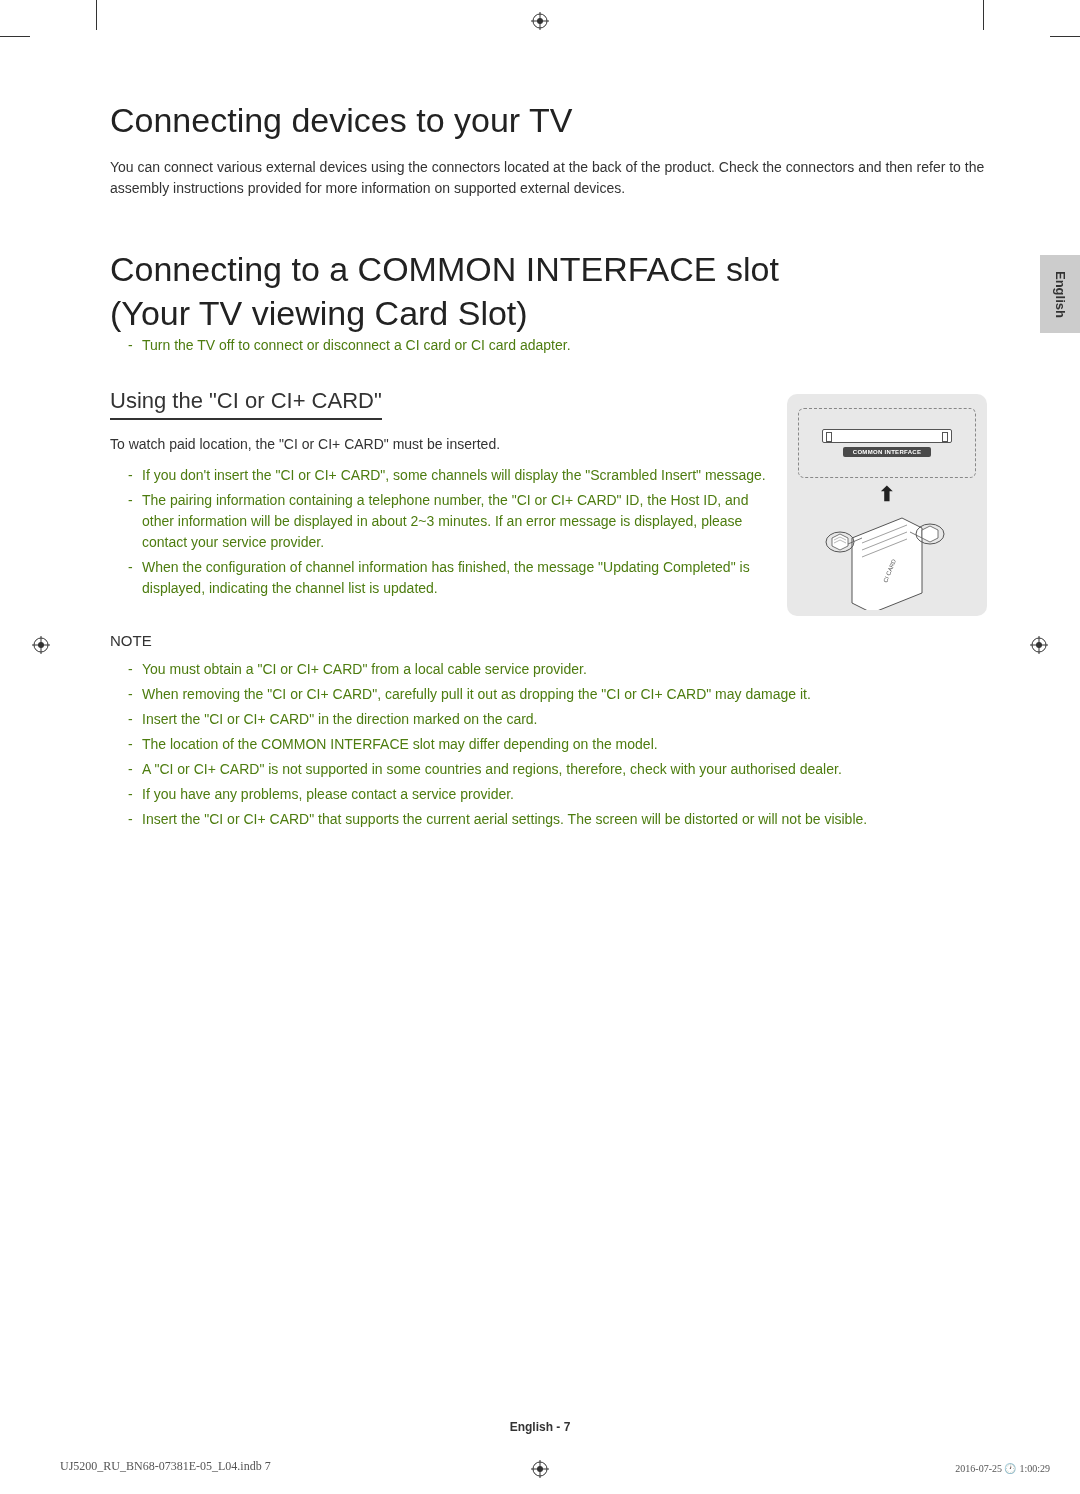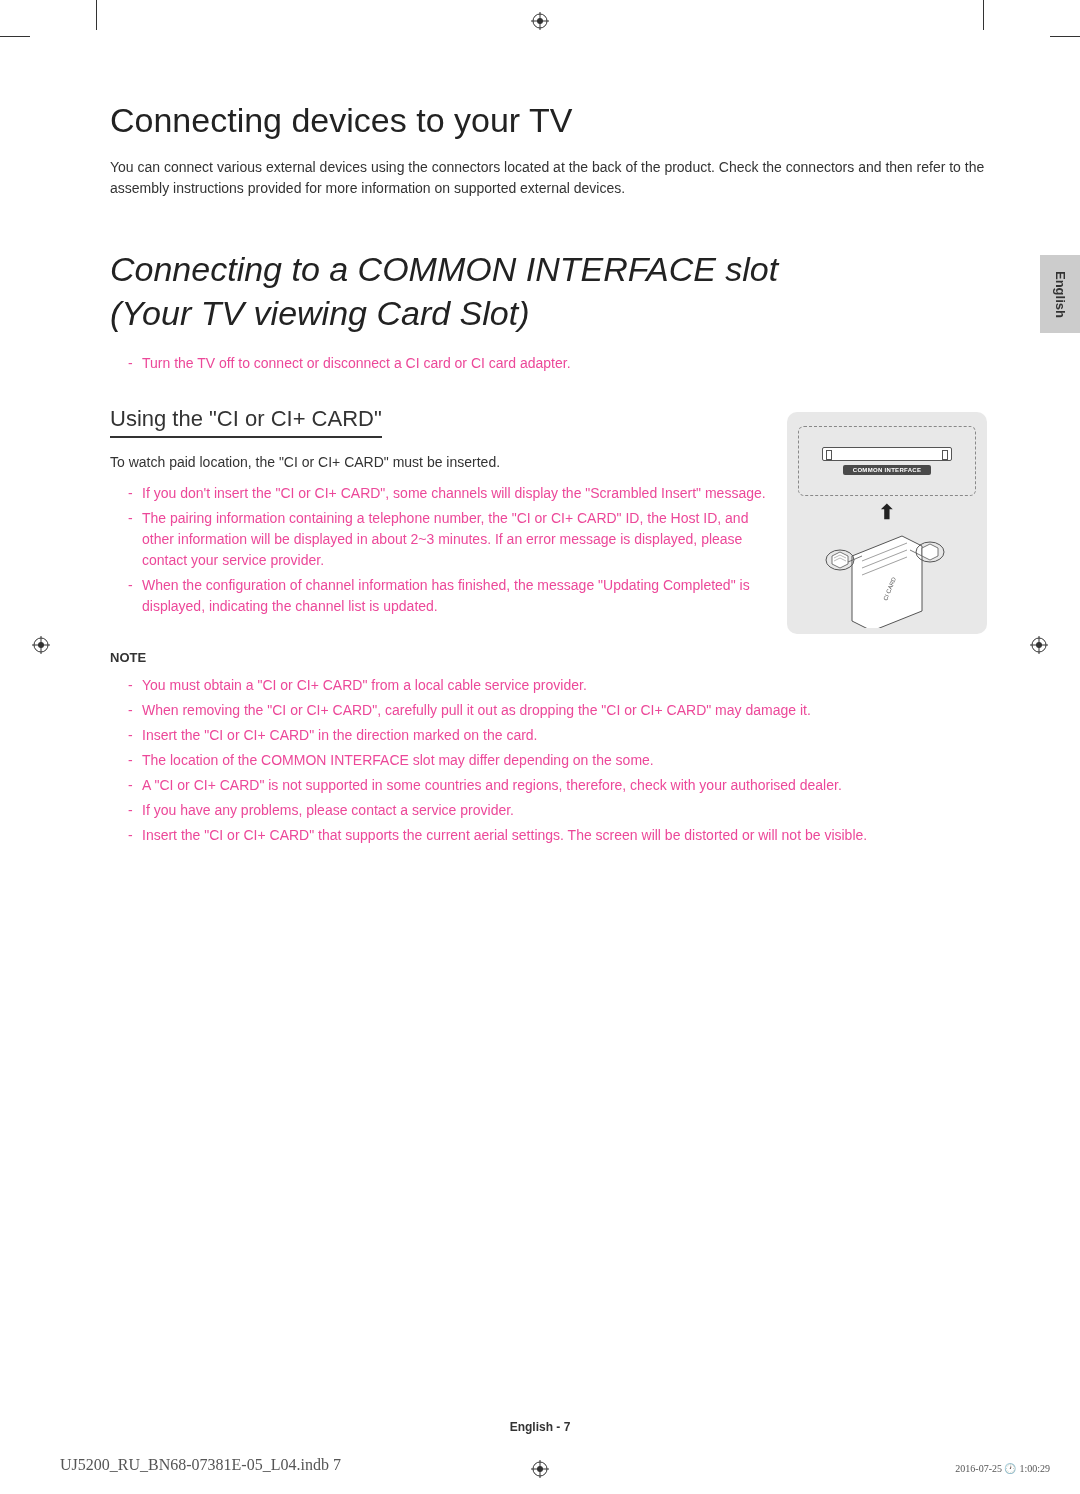--- a/index.html
+++ b/index.html
@@ -49,33 +49,31 @@
     .intro-text {
       font-size: 14px;
       color: #333;
       margin-bottom: 48px;
       line-height: 1.5;
     }
     h2.section-title {
       font-size: 34px;
       font-weight: normal;
       color: #222;
-      margin-bottom: 18px;
       line-height: 1.3;
       max-width: 720px;
-      font-style: italic;
     }
     .bullet-list {
       list-style: none;
       padding-left: 18px;
       margin-bottom: 32px;
     }
     .bullet-list li {
       font-size: 14px;
-      color: #ec4899;
+      color: #4d7c0f;
       position: relative;
       padding-left: 14px;
       line-height: 1.5;
       margin-bottom: 4px;
     }
     .bullet-list li::before {
       content: "-";
       position: absolute;
       left: 0;
       top: 0;
@@ -96,22 +94,22 @@
       display: inline-block;
       margin-bottom: 14px;
     }
     .para {
       font-size: 14px;
       color: #333;
       margin-bottom: 10px;
       line-height: 1.5;
     }
     .note-heading {
-      font-size: 13px;
-      font-weight: bold;
+      font-size: 15px;
+      font-weight: normal;
       color: #333;
       margin-bottom: 10px;
       margin-top: 16px;
     }
     .diagram-box {
       width: 200px;
       height: 222px;
       background: #e8e8e8;
       border-radius: 10px;
       padding: 14px 11px;
@@ -179,21 +177,21 @@
       left: 50%;
       transform: translateX(-50%);
       font-size: 12px;
       font-weight: bold;
       color: #333;
     }
     .footer-doc {
       position: absolute;
       bottom: 20px;
       left: 60px;
-      font-size: 16px;
+      font-size: 12px;
       color: #555;
       font-family: 'Times New Roman', serif;
       margin-top: 25px;
     }
     .footer-date {
       position: absolute;
       bottom: 20px;
       right: 30px;
       font-size: 10px;
       color: #555;
@@ -311,21 +309,21 @@
         </svg>
       </div>
     </div>
   </div>
 
   <div class="note-heading">NOTE</div>
   <ul class="bullet-list">
     <li>You must obtain a "CI or CI+ CARD" from a local cable service provider.</li>
     <li>When removing the "CI or CI+ CARD", carefully pull it out as dropping the "CI or CI+ CARD" may damage it.</li>
     <li>Insert the "CI or CI+ CARD" in the direction marked on the card.</li>
-    <li>The location of the COMMON INTERFACE slot may differ depending on the some.</li>
+    <li>The location of the COMMON INTERFACE slot may differ depending on the model.</li>
     <li>A "CI or CI+ CARD" is not supported in some countries and regions, therefore, check with your authorised dealer.</li>
     <li>If you have any problems, please contact a service provider.</li>
     <li>Insert the "CI or CI+ CARD" that supports the current aerial settings. The screen will be distorted or will not be visible.</li>
   </ul>
 </div>
 
 <div class="footer-label">English - 7</div>
 <div class="footer-doc">UJ5200_RU_BN68-07381E-05_L04.indb   7</div>
 <div class="footer-date">2016-07-25   🕐 1:00:29</div>
 

